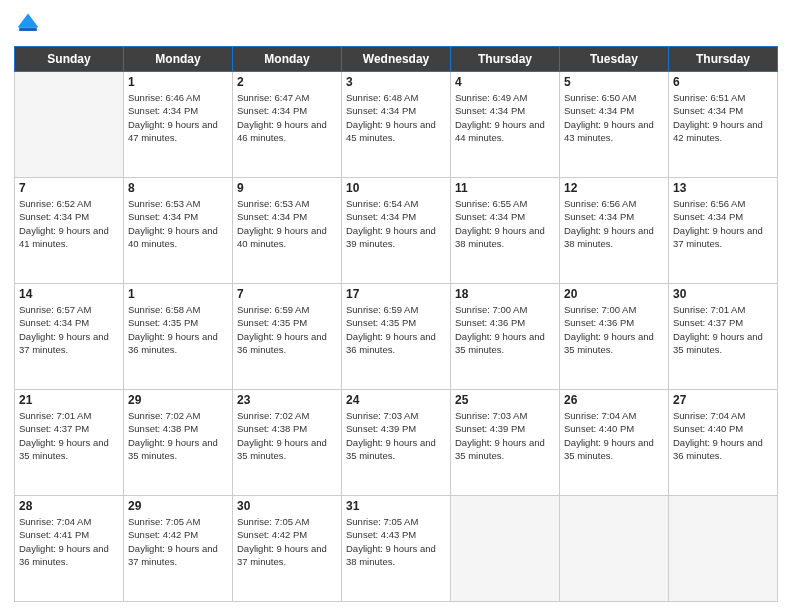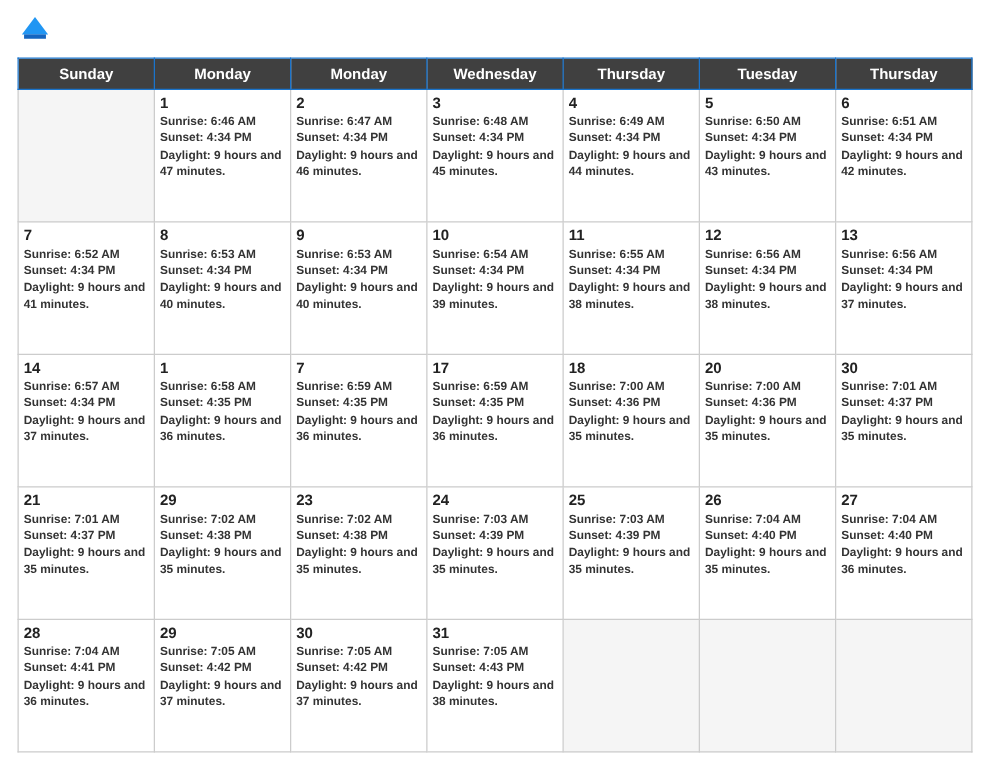--- a/index.html
+++ b/index.html
@@ -86,21 +86,20 @@
       font-size: 12px;
       font-weight: bold;
       color: #222;
       display: block;
       margin-bottom: 2px;
     }
     .day-info {
       font-size: 9.5px;
       color: #333;
       line-height: 1.4;
-      font-weight: bold;
     }
     .row-bg-even td {
       background: #f0f4f8;
     }
   </style>
 </head>
 <body>
 
 <div class="page">
   <div class="header">

